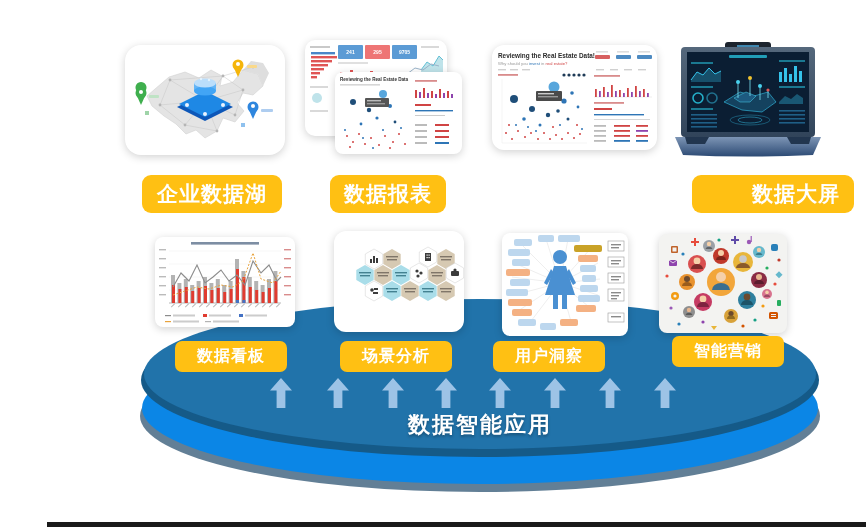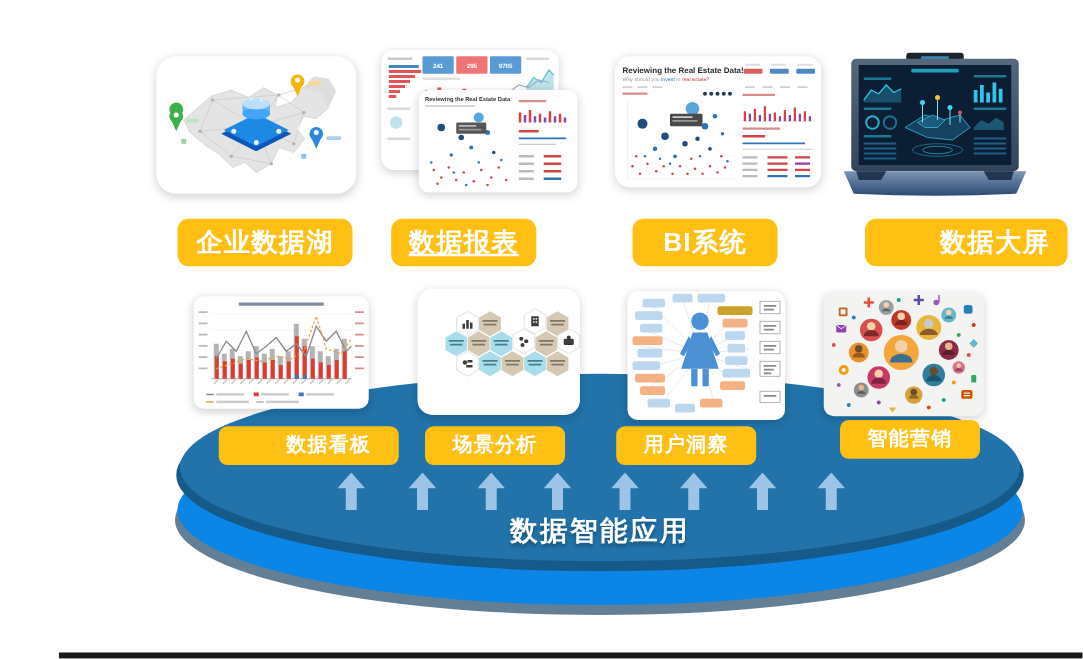--- a/index.html
+++ b/index.html
@@ -372,22 +372,21 @@
           <ellipse cx="2" cy="24" rx="12" ry="3" fill="none" stroke="#35c3ea" stroke-width="0.7" opacity=".7"></ellipse>
         </g>
       </g>
       <path d="M0,95 L146,95 L138,113 Q73,116 8,113 Z" fill="url(#bodyGrad)"></path>
       <polygon points="10,95 34,95 30,102 12,102" fill="#22364f"></polygon>
       <polygon points="112,95 136,95 134,102 116,102" fill="#22364f"></polygon>
     </svg>
   </div>
 
   <div class="pill big" style="left:95px;top:175px;width:140px;">企业数据湖</div>
-  <div class="pill big" style="left:266px;top:175px;width:116px;text-decoration:underline;">数据报表</div>
-  <div class="pill big" style="left:459px;top:175px;width:116px;">BI系统</div>
+  <div class="pill big" style="left:283px;top:175px;width:116px;">数据报表</div>
   <div class="pill big" style="left:645px;top:175px;width:116px;padding-left:46px;">数据大屏</div>
 
   <div class="card" style="left:108px;top:237px;width:140px;height:90px;border-radius:8px;z-index:2;">
     <svg width="140" height="90" viewBox="0 0 140 90">
       <rect x="36" y="5" width="68" height="2.6" fill="#7d8ea3"></rect>
       <g fill="#bbb">
         <rect x="4" y="12" width="7" height="1.4"></rect>
           <rect x="4" y="21" width="7" height="1.4"></rect>
           <rect x="4" y="30" width="7" height="1.4"></rect>
         <rect x="4" y="39" width="7" height="1.4"></rect>
@@ -705,21 +704,21 @@
         <circle cx="108" cy="34" r="1.6" fill="#27ae60"></circle>
           <circle cx="24" cy="20" r="1.6" fill="#2980b9"></circle>
         <circle cx="60" cy="6" r="1.6" fill="#16a085"></circle>
           <circle cx="84" cy="92" r="1.6" fill="#d35400"></circle>
         <circle cx="12" cy="74" r="1.6" fill="#9b59b6"></circle>
           <circle cx="116" cy="50" r="1.6" fill="#e74c3c"></circle>
       </g>
     </svg>
   </div>
 
-  <div class="pill small" style="left:128px;top:341px;width:112px;padding-left:32px;">数据看板</div>
+  <div class="pill small" style="left:128px;top:341px;width:112px;">数据看板</div>
   <div class="pill small" style="left:293px;top:341px;width:112px;">场景分析</div>
   <div class="pill small" style="left:446px;top:341px;width:112px;">用户洞察</div>
   <div class="pill small" style="left:625px;top:336px;width:112px;">智能营销</div>
 
   <div class="up-arrow" style="left:223px;top:378px;"></div>
   <div class="up-arrow" style="left:280px;top:378px;"></div>
   <div class="up-arrow" style="left:335px;top:378px;"></div>
   <div class="up-arrow" style="left:388px;top:378px;"></div>
   <div class="up-arrow" style="left:442px;top:378px;"></div>
   <div class="up-arrow" style="left:497px;top:378px;"></div>

